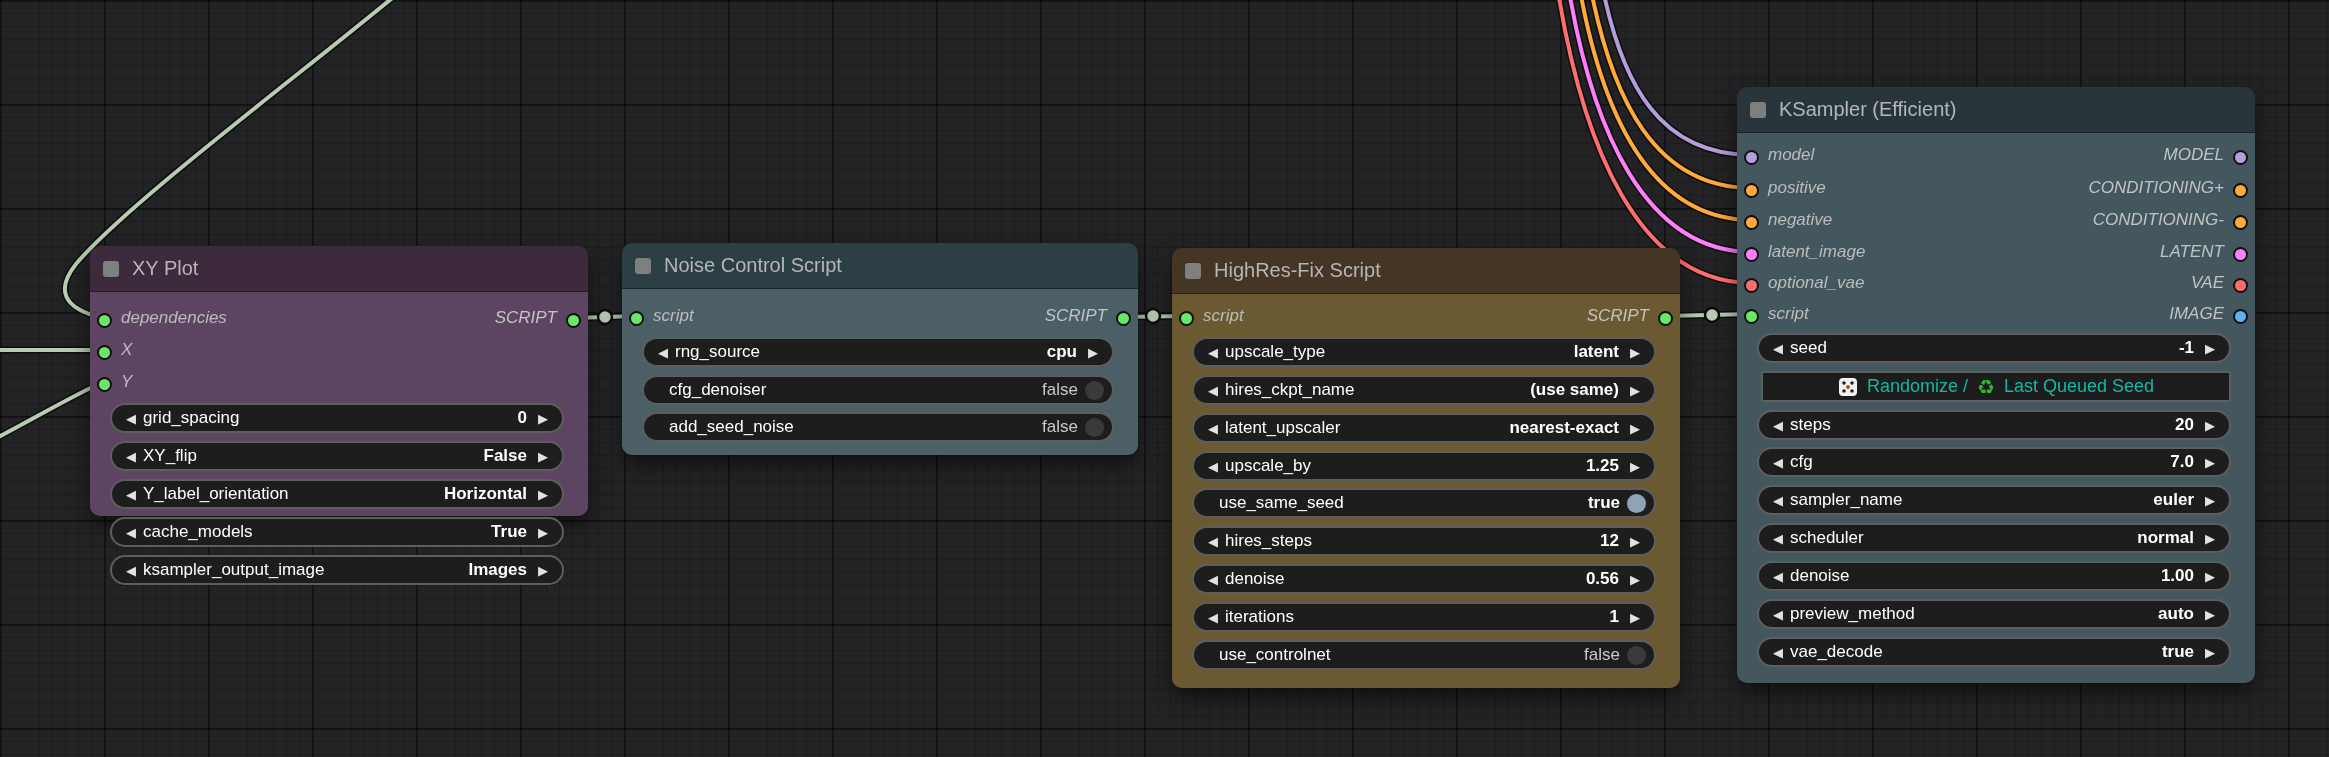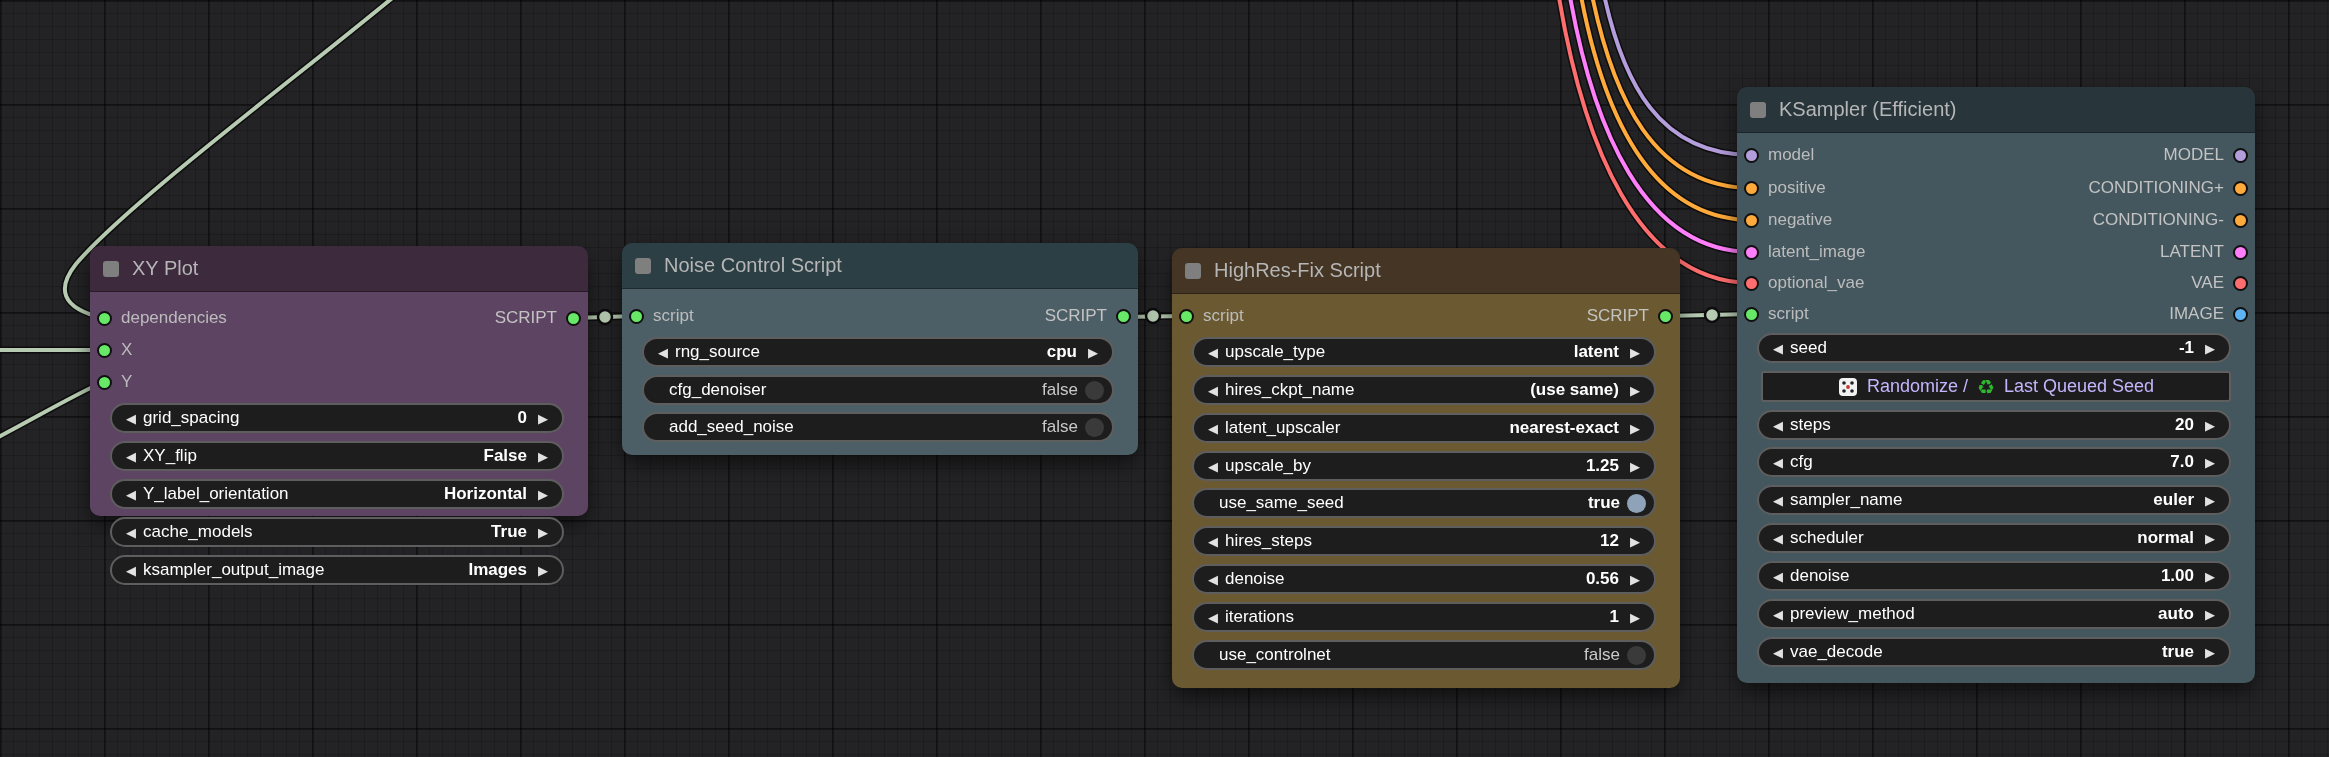--- a/index.html
+++ b/index.html
@@ -20,41 +20,41 @@
   .linkdot{stroke:#0d0d0d;stroke-width:2.5;}
 
   .node{position:absolute;z-index:2;border-radius:16px;box-shadow:0 9px 20px rgba(0,0,0,0.55);}
   .nheader{position:absolute;left:0;right:0;top:0;height:46px;border-radius:10px 10px 0 0;
     display:flex;align-items:center;padding-left:13px;box-sizing:border-box;
     border-bottom:1px solid rgba(0,0,0,0.35);}
   .nicon{width:16px;height:16px;border-radius:3px;background:#7f7f7f;margin-right:13px;flex:0 0 auto;}
   .ntitle{color:#b6b6b6;font-size:20px;white-space:nowrap;}
   .nbody{position:absolute;left:0;right:0;top:46px;bottom:0;border-radius:0 0 10px 10px;}
 
-  .prow{position:absolute;left:0;right:0;height:20px;display:flex;align-items:center;}
+  .prow{position:absolute;left:0;right:0;height:20px;display:flex;align-items:flex-end;font-style:italic;}
   .pdot{position:absolute;width:15px;height:15px;border-radius:50%;border:2px solid #101010;box-sizing:border-box;}
   .pdot.in{left:7px;} .pdot.out{right:7px;}
   .pin-label{margin-left:31px;color:#bcbcbc;font-size:17px;white-space:nowrap;}
   .pout-label{margin-left:auto;margin-right:31px;color:#c3c3c3;font-size:17px;white-space:nowrap;}
 
   .widget{position:absolute;left:20px;right:24px;height:30px;background:#1d1d1d;
     border:2px solid #5e5e5e;border-radius:16px;display:flex;align-items:center;
     box-sizing:border-box;padding:0 10px;}
   .warr{color:#e2e2e2;font-size:13px;font-family:"DejaVu Sans",sans-serif;width:18px;flex:0 0 auto;text-align:center;cursor:pointer;}
   .wlabel{color:#ffffff;font-size:17px;margin-left:3px;flex:1;white-space:nowrap;overflow:hidden;}
   .widget.toggle .wlabel{margin-left:15px;}
   .wvalue{color:#ffffff;font-size:17px;font-weight:bold;margin:0 7px 0 8px;white-space:nowrap;}
   .wvalue.muted{color:#c9c9c9;font-weight:normal;}
   .tcircle{width:19px;height:19px;border-radius:50%;flex:0 0 auto;margin-right:-2px;cursor:pointer;}
   .tcircle.on{background:#8fa3b8;} .tcircle.off{background:#3a3a3a;}
 
   .wbutton{position:absolute;left:24px;right:24px;height:31px;background:#1c1c1c;
     border:2px solid #5f5f5f;border-radius:3px;display:flex;align-items:center;justify-content:center;
     box-sizing:border-box;gap:9px;cursor:pointer;}
-  .wbutton .btext{color:#c4b5fd;font-size:18px;white-space:nowrap;}
+  .wbutton .btext{color:#14b8a6;font-size:18px;white-space:nowrap;}
   .recycle{color:#2eb82e;font-size:20px;font-weight:bold;font-family:"DejaVu Sans",sans-serif;line-height:1;}
 </style>
 </head>
 <body>
 
 <div id="canvas">
 
   <svg id="wires" width="2329" height="757">
 
     <path class="wire-under" d="M 420,-25 C 320,60 130,200 76,264 C 57,288 60,308 103,318"></path>

